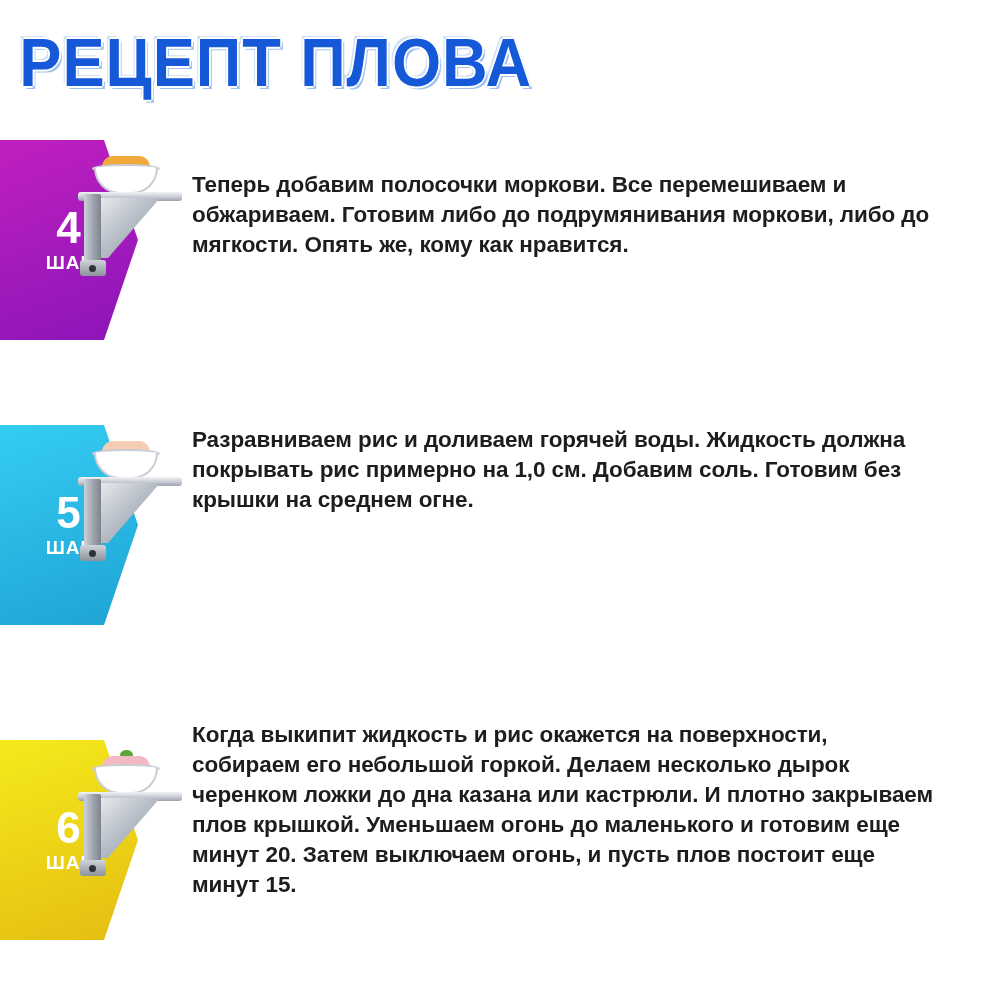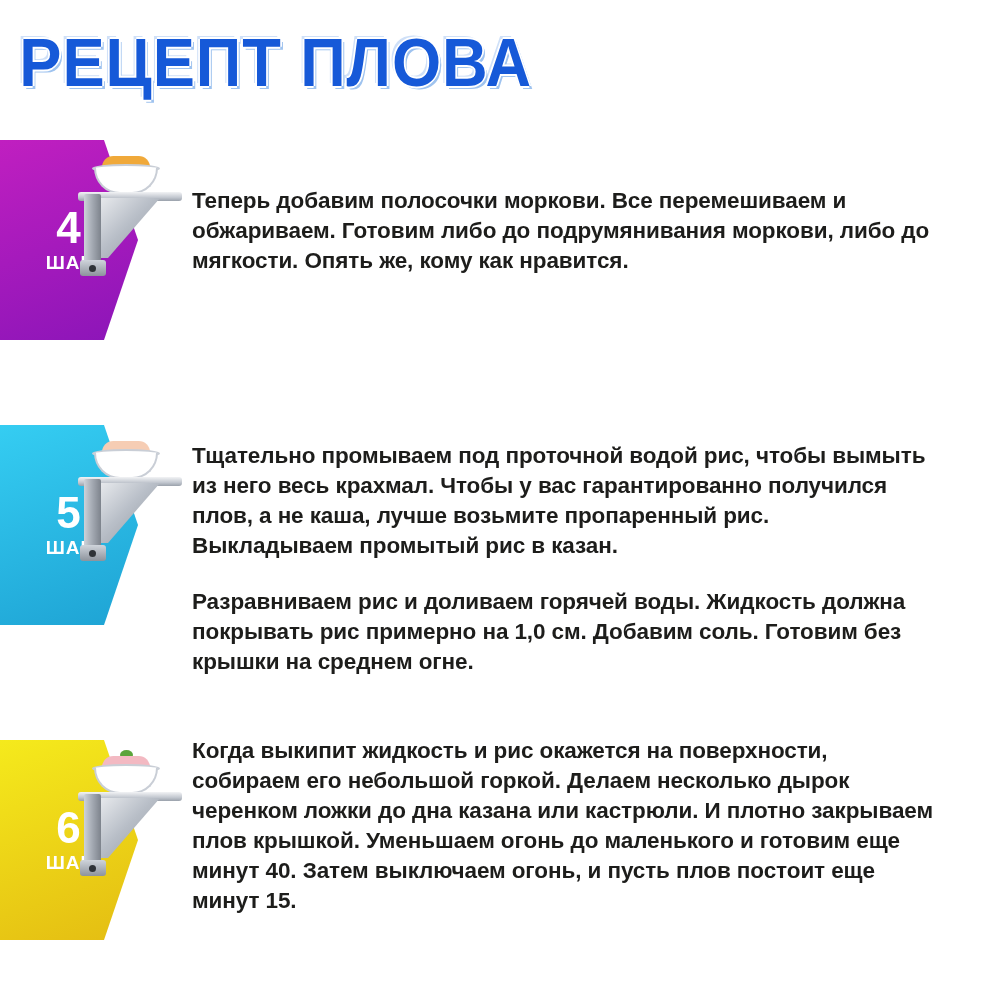--- a/index.html
+++ b/index.html
@@ -180,21 +180,21 @@
     position: absolute;
     left: 192px;
     width: 742px;
   }
   .para {
     font-family: "Liberation Sans", sans-serif;
     font-weight: 700;
     font-size: 22.5px;
     line-height: 30px;
     color: #1d1d1b;
-    margin: 16px 0 26px 0;
+    margin: 0 0 26px 0;
     letter-spacing: -0.1px;
   }
   .para:last-child { margin-bottom: 0; }
 </style>
 </head>
 <body>
 
 <div class="title-wrap">
   <div class="title">РЕЦЕПТ ПЛОВА</div>
 </div>
@@ -238,21 +238,20 @@
     </div>
     <div class="plate"></div>
     <div class="bracket-arm"></div>
     <div class="bracket-post"></div>
     <div class="bracket-foot">
       <div class="hole"></div>
     </div>
   </div>
 
   <div class="paras" style="top:0px;">
-    <p class="para">Тщательно промываем под проточной водой рис, чтобы вымыть из него весь крахмал. Чтобы у вас гарантированно получился плов, а не каша, лучше возьмите пропаренный рис. Выкладываем промытый рис в казан.</p>
     <p class="para">Разравниваем рис и доливаем горячей воды. Жидкость должна покрывать рис примерно на 1,0 см. Добавим соль. Готовим без крышки на среднем огне.</p>
   </div>
 </section>
 
 <section class="step" style="top:740px;">
   <div class="badge" style="background:linear-gradient(160deg,#f5ea1c 0%,#e4bd12 100%);">
     <span class="num">6</span>
     <span class="word">ШАГ</span>
   </div>
 
@@ -265,15 +264,15 @@
     </div>
     <div class="plate"></div>
     <div class="bracket-arm"></div>
     <div class="bracket-post"></div>
     <div class="bracket-foot">
       <div class="hole"></div>
     </div>
   </div>
 
   <div class="paras" style="top:-20px;">
-    <p class="para">Когда выкипит жидкость и рис окажется на поверхности, собираем его небольшой горкой. Делаем несколько дырок черенком ложки до дна казана или кастрюли. И плотно закрываем плов крышкой. Уменьшаем огонь до маленького и готовим еще минут 40. Затем выключаем огонь, и пусть плов постоит еще минут 15.</p>
+    <p class="para">Когда выкипит жидкость и рис окажется на поверхности, собираем его небольшой горкой. Делаем несколько дырок черенком ложки до дна казана или кастрюли. И плотно закрываем плов крышкой. Уменьшаем огонь до маленького и готовим еще минут 20. Затем выключаем огонь, и пусть плов постоит еще минут 15.</p>
   </div>
 </section>
 
 </body></html>

